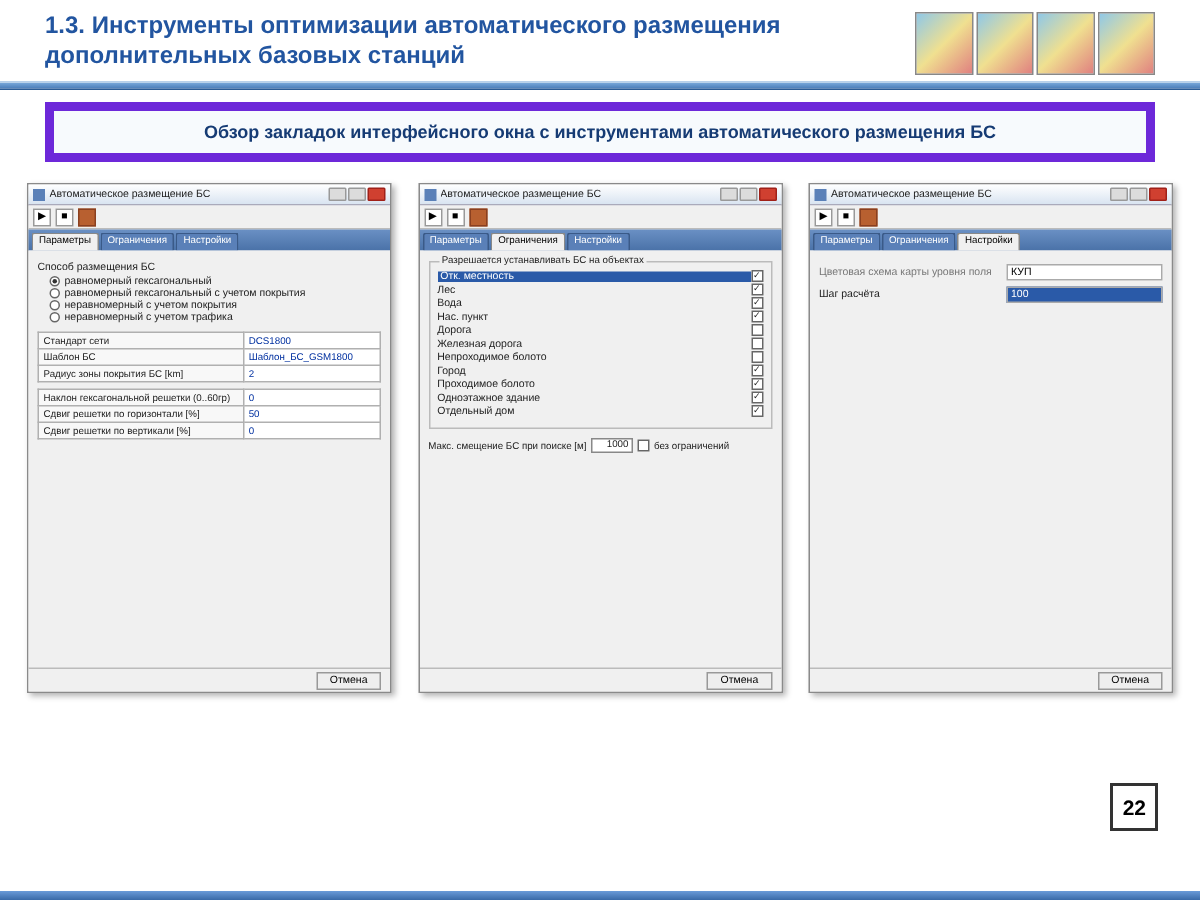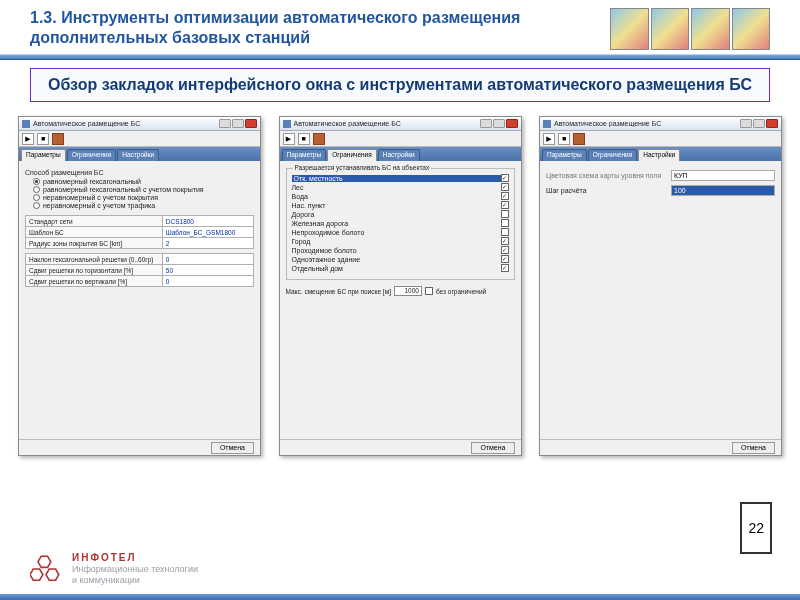--- a/index.html
+++ b/index.html
@@ -5,21 +5,21 @@
   * { box-sizing: border-box; margin: 0; padding: 0; }
   body { width: 800px; height: 600px; font-family: Arial, sans-serif; background: #fff; position: relative; overflow: hidden; }
 
   .header-row { display: flex; align-items: flex-start; padding: 8px 30px 0 30px; }
   .slide-title { color: #2255a0; font-size: 16px; font-weight: bold; line-height: 1.25; text-align: left; flex: 1; }
   .header-thumbs { width: 160px; height: 42px; display: flex; gap: 2px; margin-left: 10px; }
   .header-thumbs .t { flex: 1; background: linear-gradient(135deg,#8fc8e8,#f0e090,#e08080); border: 1px solid #888; }
 
   .blue-bar { height: 6px; background: linear-gradient(#7aa9db,#4a7cb8); margin: 4px 0 8px; border-top: 1px solid #b8d0ea; border-bottom: 1px solid #2b5b95; }
 
-  .subtitle-box { margin: 0 30px 14px; border: 1px solid #6d28d9; background: #f7fafd; padding: 7px 15px; text-align: center; font-weight: bold; color: #163b74; font-size: 16px; }
+  .subtitle-box { margin: 0 30px 14px; border: 6px solid #6d28d9; background: #f7fafd; padding: 7px 15px; text-align: center; font-weight: bold; color: #163b74; font-size: 12px; }
 
   .panels { display: flex; justify-content: space-between; padding: 0 18px; gap: 14px; }
   .panel { width: 243px; height: 340px; border: 1px solid #8a8a8a; background: #f0f0f0; display: flex; flex-direction: column; box-shadow: 2px 2px 4px rgba(0,0,0,0.3); font-size: 7px; }
   .titlebar { height: 14px; background: linear-gradient(#fff,#d9e4f1); border-bottom: 1px solid #aab; display: flex; align-items: center; padding: 0 3px; gap: 3px; }
   .titlebar .ico { width: 8px; height: 8px; background: #5a80b8; }
   .titlebar .ttl { flex: 1; color: #222; font-size: 7px; white-space: nowrap; overflow: hidden; }
   .winbtns { display: flex; gap: 1px; }
   .winbtn { width: 12px; height: 9px; background: #dcdcdc; border: 1px solid #999; border-radius: 1px; }
   .winbtn.x { background: #d04030; border-color: #a02018; }
 
@@ -62,21 +62,21 @@
   .statusbar { height: 16px; border-top: 1px solid #bbb; display: flex; align-items: center; justify-content: flex-end; padding: 0 6px; background: #f0f0f0; }
   .sbtn { height: 12px; padding: 0 8px; border: 1px solid #999; background: #eee; font-size: 7px; display: flex; align-items: center; }
 
   .footer { position: absolute; left: 0; right: 0; bottom: 0; height: 70px; }
   .footer .blue { position: absolute; bottom: 0; left: 0; right: 0; height: 6px; background: linear-gradient(#6a9bd8,#3a6aa8); }
   .footer .logo-row { position: absolute; bottom: 14px; left: 30px; display: flex; align-items: center; gap: 10px; }
   .hexlogo { width: 32px; height: 32px; position: relative; }
   .hexlogo svg { width: 100%; height: 100%; }
   .company { font-size: 9px; color: #9aa0a6; line-height: 1.2; }
   .company .c1 { letter-spacing: 2px; font-weight: bold; color: #b0332d; font-size: 10px; }
-  .pagenum { position: absolute; right: 28px; bottom: 46px; border: 2px solid #333; padding: 16px 6px; font-weight: normal; font-size: 14px; background: #fff; }
+  .pagenum { position: absolute; right: 28px; bottom: 46px; border: 2px solid #333; padding: 6px 6px; font-weight: bold; font-size: 14px; background: #fff; }
 </style>
 </head>
 <body>
 
 <div class="header-row">
   <div class="slide-title">1.3. Инструменты оптимизации автоматического размещения дополнительных базовых станций</div>
   <div class="header-thumbs">
     <div class="t"></div>
       <div class="t"></div>
       <div class="t"></div>
@@ -278,30 +278,14 @@
     </div>
     <div class="statusbar">
         <span class="sbtn">Отмена</span>
       </div>
   </div>
 
 </div>
 
 <div class="footer">
   <div class="pagenum">22</div>
-  <div class="logo-row">
-    <div class="hexlogo">
-      <svg viewBox="0 0 40 40">
-          <g fill="none" stroke="#b0332d" stroke-width="2">
-        <polygon points="14,4 22,4 26,11 22,18 14,18 10,11"></polygon>
-        <polygon points="4,20 12,20 16,27 12,34 4,34 0,27"></polygon>
-        <polygon points="24,20 32,20 36,27 32,34 24,34 20,27"></polygon>
-      </g>
-        </svg>
-    </div>
-    <div class="company">
-      <div class="c1">ИНФОТЕЛ</div>
-      <div>Информационные технологии</div>
-      <div>и коммуникации</div>
-    </div>
-  </div>
   <div class="blue"></div>
 </div>
 
 </body></html>

